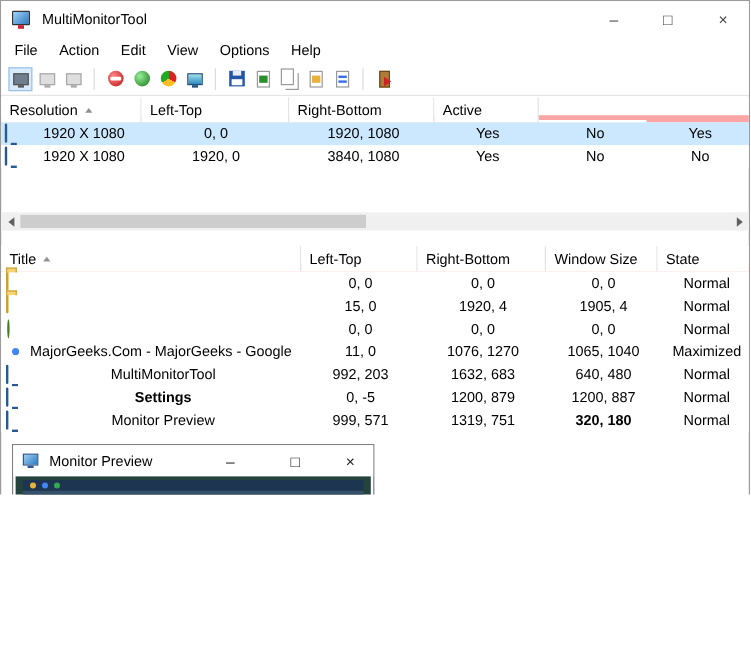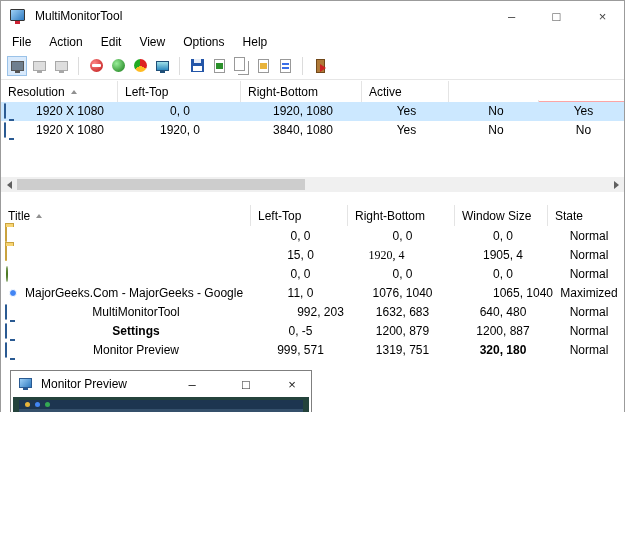--- a/index.html
+++ b/index.html
@@ -47,21 +47,21 @@
   .fl::after  { content:""; position:absolute; left:2px; bottom:1px; width:9px; height:5px; background:#fff; }
   .doc { display:block; width:11px; height:14px; background:#fff; border:1px solid #999; position:relative; }
   .doc.html::after { content:""; position:absolute; left:1px; top:3px; width:7px; height:6px; background:#2a8f2a; }
   .doc.copy { box-shadow:3px 3px 0 0 #fff, 4px 4px 0 0 #999; margin-left:-3px; margin-top:-3px; }
   .doc.props::after { content:""; position:absolute; left:1px; top:3px; width:7px; height:6px; background:#e8b33a; }
   .doc.report::after { content:""; position:absolute; left:1px; top:3px; width:7px; height:2px; background:#3a6fe8; box-shadow:0 4px 0 0 #3a6fe8; }
   .exit { display:block; width:9px; height:14px; background:#b07a38; border:1px solid #70481a; position:relative; }
   .exit::after { content:""; position:absolute; right:-6px; top:4px; width:0; height:0; border:4px solid transparent; border-left:6px solid #c22; }
 
   
-  .hdr { position:absolute; left:0; right:0; height:21px; background:#fff; border-bottom:1px solid #fca5a5; }
+  .hdr { position:absolute; left:0; right:0; height:21px; background:#fff; border-bottom:6px solid #fca5a5; }
   .hcell { position:absolute; top:0; height:21px; display:flex; align-items:center; padding-left:7px;
            border-right:1px solid #e4e4e4; background:#fff; white-space:nowrap; }
   .sort-up { width:0; height:0; border-left:3px solid transparent; border-right:3px solid transparent; border-bottom:4px solid #909090; margin-left:6px; }
   .lrow { position:absolute; left:0; right:0; height:19px; background:#fff;text-align:center; }
   .lrow.selected { background:#cce8ff; }
   .rcell { position:absolute; top:2px; white-space:nowrap; overflow:hidden; }
   .row-icon { position:absolute; top:2px; }
 
   .mon-icon { width:15px; height:12px; border:1px solid #2a5a92; background:linear-gradient(135deg,#9fd1f7,#2f7ac0); border-radius:1px; position:relative; }
   .mon-icon::after { content:""; position:absolute; left:4px; bottom:-3px; width:5px; height:2px; background:#2a5a92; }
@@ -257,47 +257,47 @@
       <span class="rcell" style="left:257px; width:85px;">0, 0</span>
       <span class="rcell" style="left:354px; width:95px;">0, 0</span>
       <span class="rcell" style="left:461px; width:82px;">0, 0</span>
       <span class="rcell" style="left:554px; width:68px;">Normal</span>
     </div>
 
     <div class="lrow" style="top:245px;">
       <span class="row-icon" style="left:4px; top:0;"><span class="folder-shape"></span></span>
       <span class="rcell" style="left:24px; width:222px;"></span>
       <span class="rcell" style="left:257px; width:85px;">15, 0</span>
-      <span class="rcell" style="left:338px; width:95px;font-family:Liberation Serif, serif;">1920, 4</span>
+      <span class="rcell" style="left:354px; width:95px;">1920, 4</span>
       <span class="rcell" style="left:461px; width:82px;">1905, 4</span>
       <span class="rcell" style="left:554px; width:68px;">Normal</span>
     </div>
 
     <div class="lrow" style="top:264px;">
       <span class="row-icon" style="left:5px;"><span class="blob-shape"></span></span>
       <span class="rcell" style="left:24px; width:222px;"></span>
       <span class="rcell" style="left:257px; width:85px;">0, 0</span>
       <span class="rcell" style="left:354px; width:95px;">0, 0</span>
       <span class="rcell" style="left:461px; width:82px;">0, 0</span>
       <span class="rcell" style="left:554px; width:68px;">Normal</span>
     </div>
 
     <div class="lrow" style="top:283px;">
       <span class="row-icon" style="left:4px; top:1px;"><span class="chrome-shape"></span></span>
       <span class="rcell" style="left:24px; width:222px;">MajorGeeks.Com - MajorGeeks - Google ...</span>
       <span class="rcell" style="left:257px; width:85px;">11, 0</span>
-      <span class="rcell" style="left:354px; width:95px;">1076, 1040</span>
-      <span class="rcell" style="left:461px; width:82px;margin-left:20px;">1065, 1040</span>
+      <span class="rcell" style="left:354px; width:95px;">1076, 1270</span>
+      <span class="rcell" style="left:461px; width:82px;">1065, 1040</span>
       <span class="rcell" style="left:554px; width:68px;">Maximized</span>
     </div>
 
     <div class="lrow" style="top:302px;">
       <span class="row-icon" style="left:4px;"><span class="mon-icon"></span></span>
       <span class="rcell" style="left:24px; width:222px;">MultiMonitorTool</span>
-      <span class="rcell" style="left:257px; width:85px;margin-left:20px;">992, 203</span>
+      <span class="rcell" style="left:257px; width:85px;">992, 203</span>
       <span class="rcell" style="left:354px; width:95px;">1632, 683</span>
       <span class="rcell" style="left:461px; width:82px;">640, 480</span>
       <span class="rcell" style="left:554px; width:68px;">Normal</span>
     </div>
 
     <div class="lrow" style="top:321px;">
       <span class="row-icon" style="left:4px;"><span class="mon-icon"></span></span>
       <span class="rcell" style="left:24px; width:222px;font-weight:bold;">Settings</span>
       <span class="rcell" style="left:257px; width:85px;">0, -5</span>
       <span class="rcell" style="left:354px; width:95px;">1200, 879</span>

